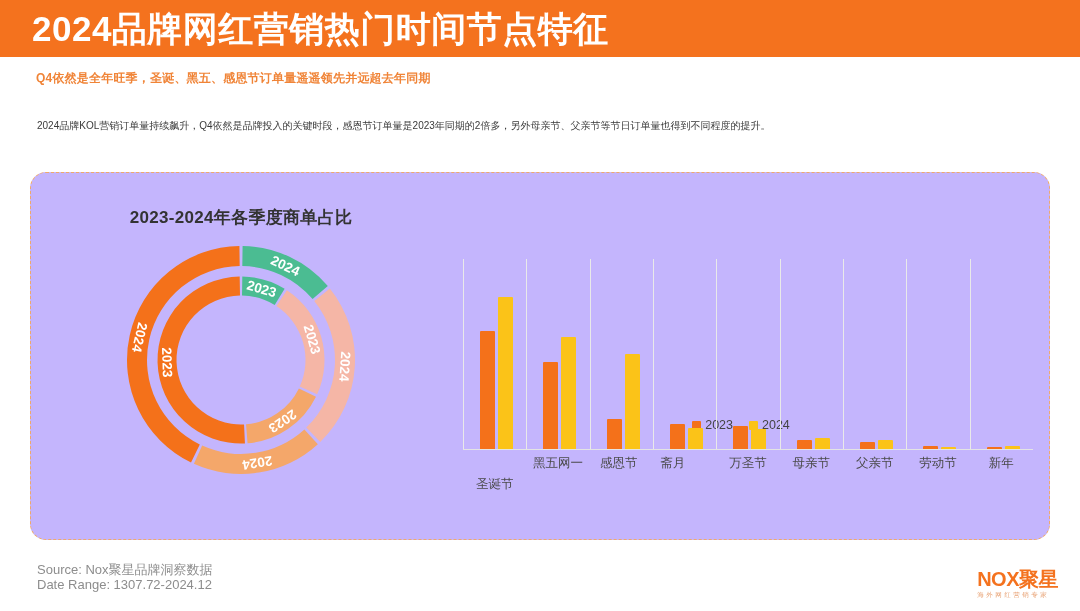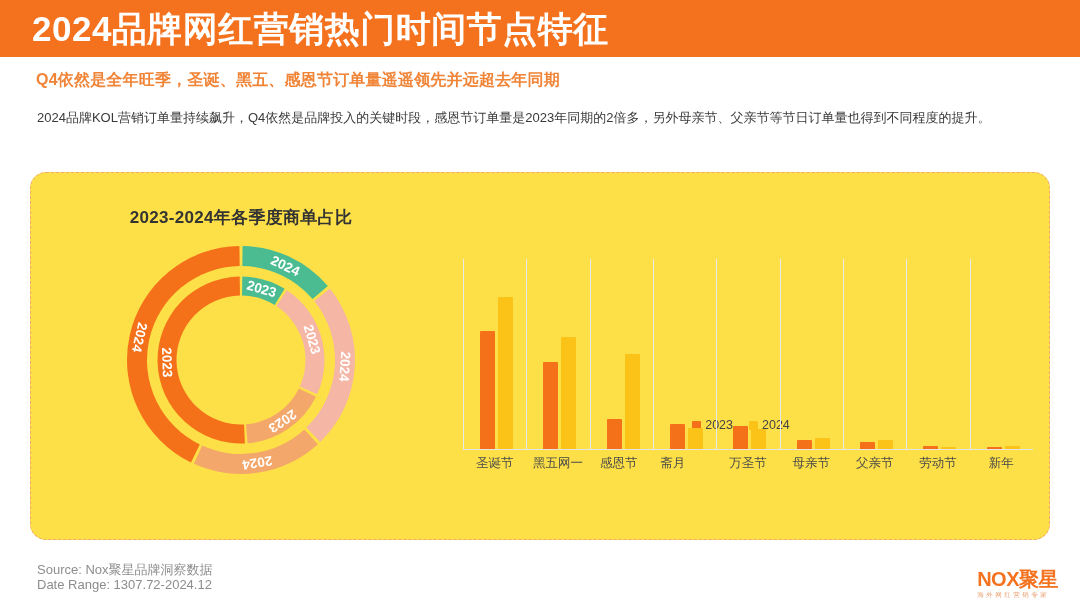--- a/index.html
+++ b/index.html
@@ -19,35 +19,35 @@
   .header-title{
     position:absolute; left:32px; top:7px;
     font-size:35px; font-weight:bold; color:#ffffff;
     letter-spacing:0.5px; line-height:43px;
     white-space:nowrap;
   }
 
   
   .subtitle{
     position:absolute; left:36px; top:70px;
-    font-size:16px; font-weight:bold; color:#F08437;
+    font-size:12px; font-weight:bold; color:#F08437;
     letter-spacing:0.2px; white-space:nowrap;
   }
   .desc{
-    position:absolute; left:37px; top:104px; width:1010px;
-    font-size:13px; color:#3a3a3a; line-height:27px;
+    position:absolute; left:37px; top:112px; width:1010px;
+    font-size:10px; color:#3a3a3a; line-height:27px;
   }
 
   
   .card{
     position:absolute; left:30px; top:172px;
     width:1020px; height:368px;
     border:1.3px dashed #F0A96B;
     border-radius:16px;
-    background:#fde047;
+    background:#c4b5fd;
   }
 
   
   .donut-wrap{ position:absolute; left:0px; top:0px; width:420px; height:368px; }
   .donut-title{
     position:absolute; left:0; top:33px; width:420px; text-align:center;
     font-size:17px; font-weight:bold; color:#333333; letter-spacing:0.3px;
   }
   .donut-svg{ position:absolute; left:85px; top:62px; }
   .ring-label{
@@ -173,21 +173,21 @@
         <div class="grid-line" style="left: 63.3333px;"></div>
         <div class="grid-line" style="left: 126.667px;"></div>
         <div class="grid-line" style="left: 190px;"></div>
         <div class="grid-line" style="left: 253.333px;"></div>
         <div class="grid-line" style="left: 316.667px;"></div>
         <div class="grid-line" style="left: 380px;"></div>
         <div class="grid-line" style="left: 443.333px;"></div>
         <div class="grid-line" style="left: 506.667px;"></div>
         <div class="bar y23" style="height: 117.8px; left: 17px; background: rgb(244, 113, 26);"></div>
         <div class="bar y24" style="height: 152px; left: 35px; background: rgb(251, 195, 24);"></div>
-        <div class="xlabel" style="left: 0px; width: 63.3333px;">圣诞节</div>
+        <div class="xlabel" style="left: 0px; width: 63.3333px; margin-top: 21px;">圣诞节</div>
         <div class="bar y23" style="height: 87.4px; left: 80.3333px; background: rgb(244, 113, 26);"></div>
         <div class="bar y24" style="height: 112.1px; left: 98.3333px; background: rgb(251, 195, 24);"></div>
         <div class="xlabel" style="left: 63.3333px; width: 63.3333px;">黑五网一</div>
         <div class="bar y23" style="height: 30.4px; left: 143.667px; background: rgb(244, 113, 26);"></div>
         <div class="bar y24" style="height: 95px; left: 161.667px; background: rgb(251, 195, 24);"></div>
         <div class="xlabel" style="left: 124px; width: 63.3333px;">感恩节</div>
         <div class="bar y23" style="height: 24.7px; left: 207px; background: rgb(244, 113, 26);"></div>
         <div class="bar y24" style="height: 20.9px; left: 225px; background: rgb(251, 195, 24);"></div>
         <div class="xlabel" style="left: 178px; width: 63.3333px;">斋月</div>
         <div class="bar y23" style="height: 22.8px; left: 270.333px; background: rgb(244, 113, 26);"></div>

